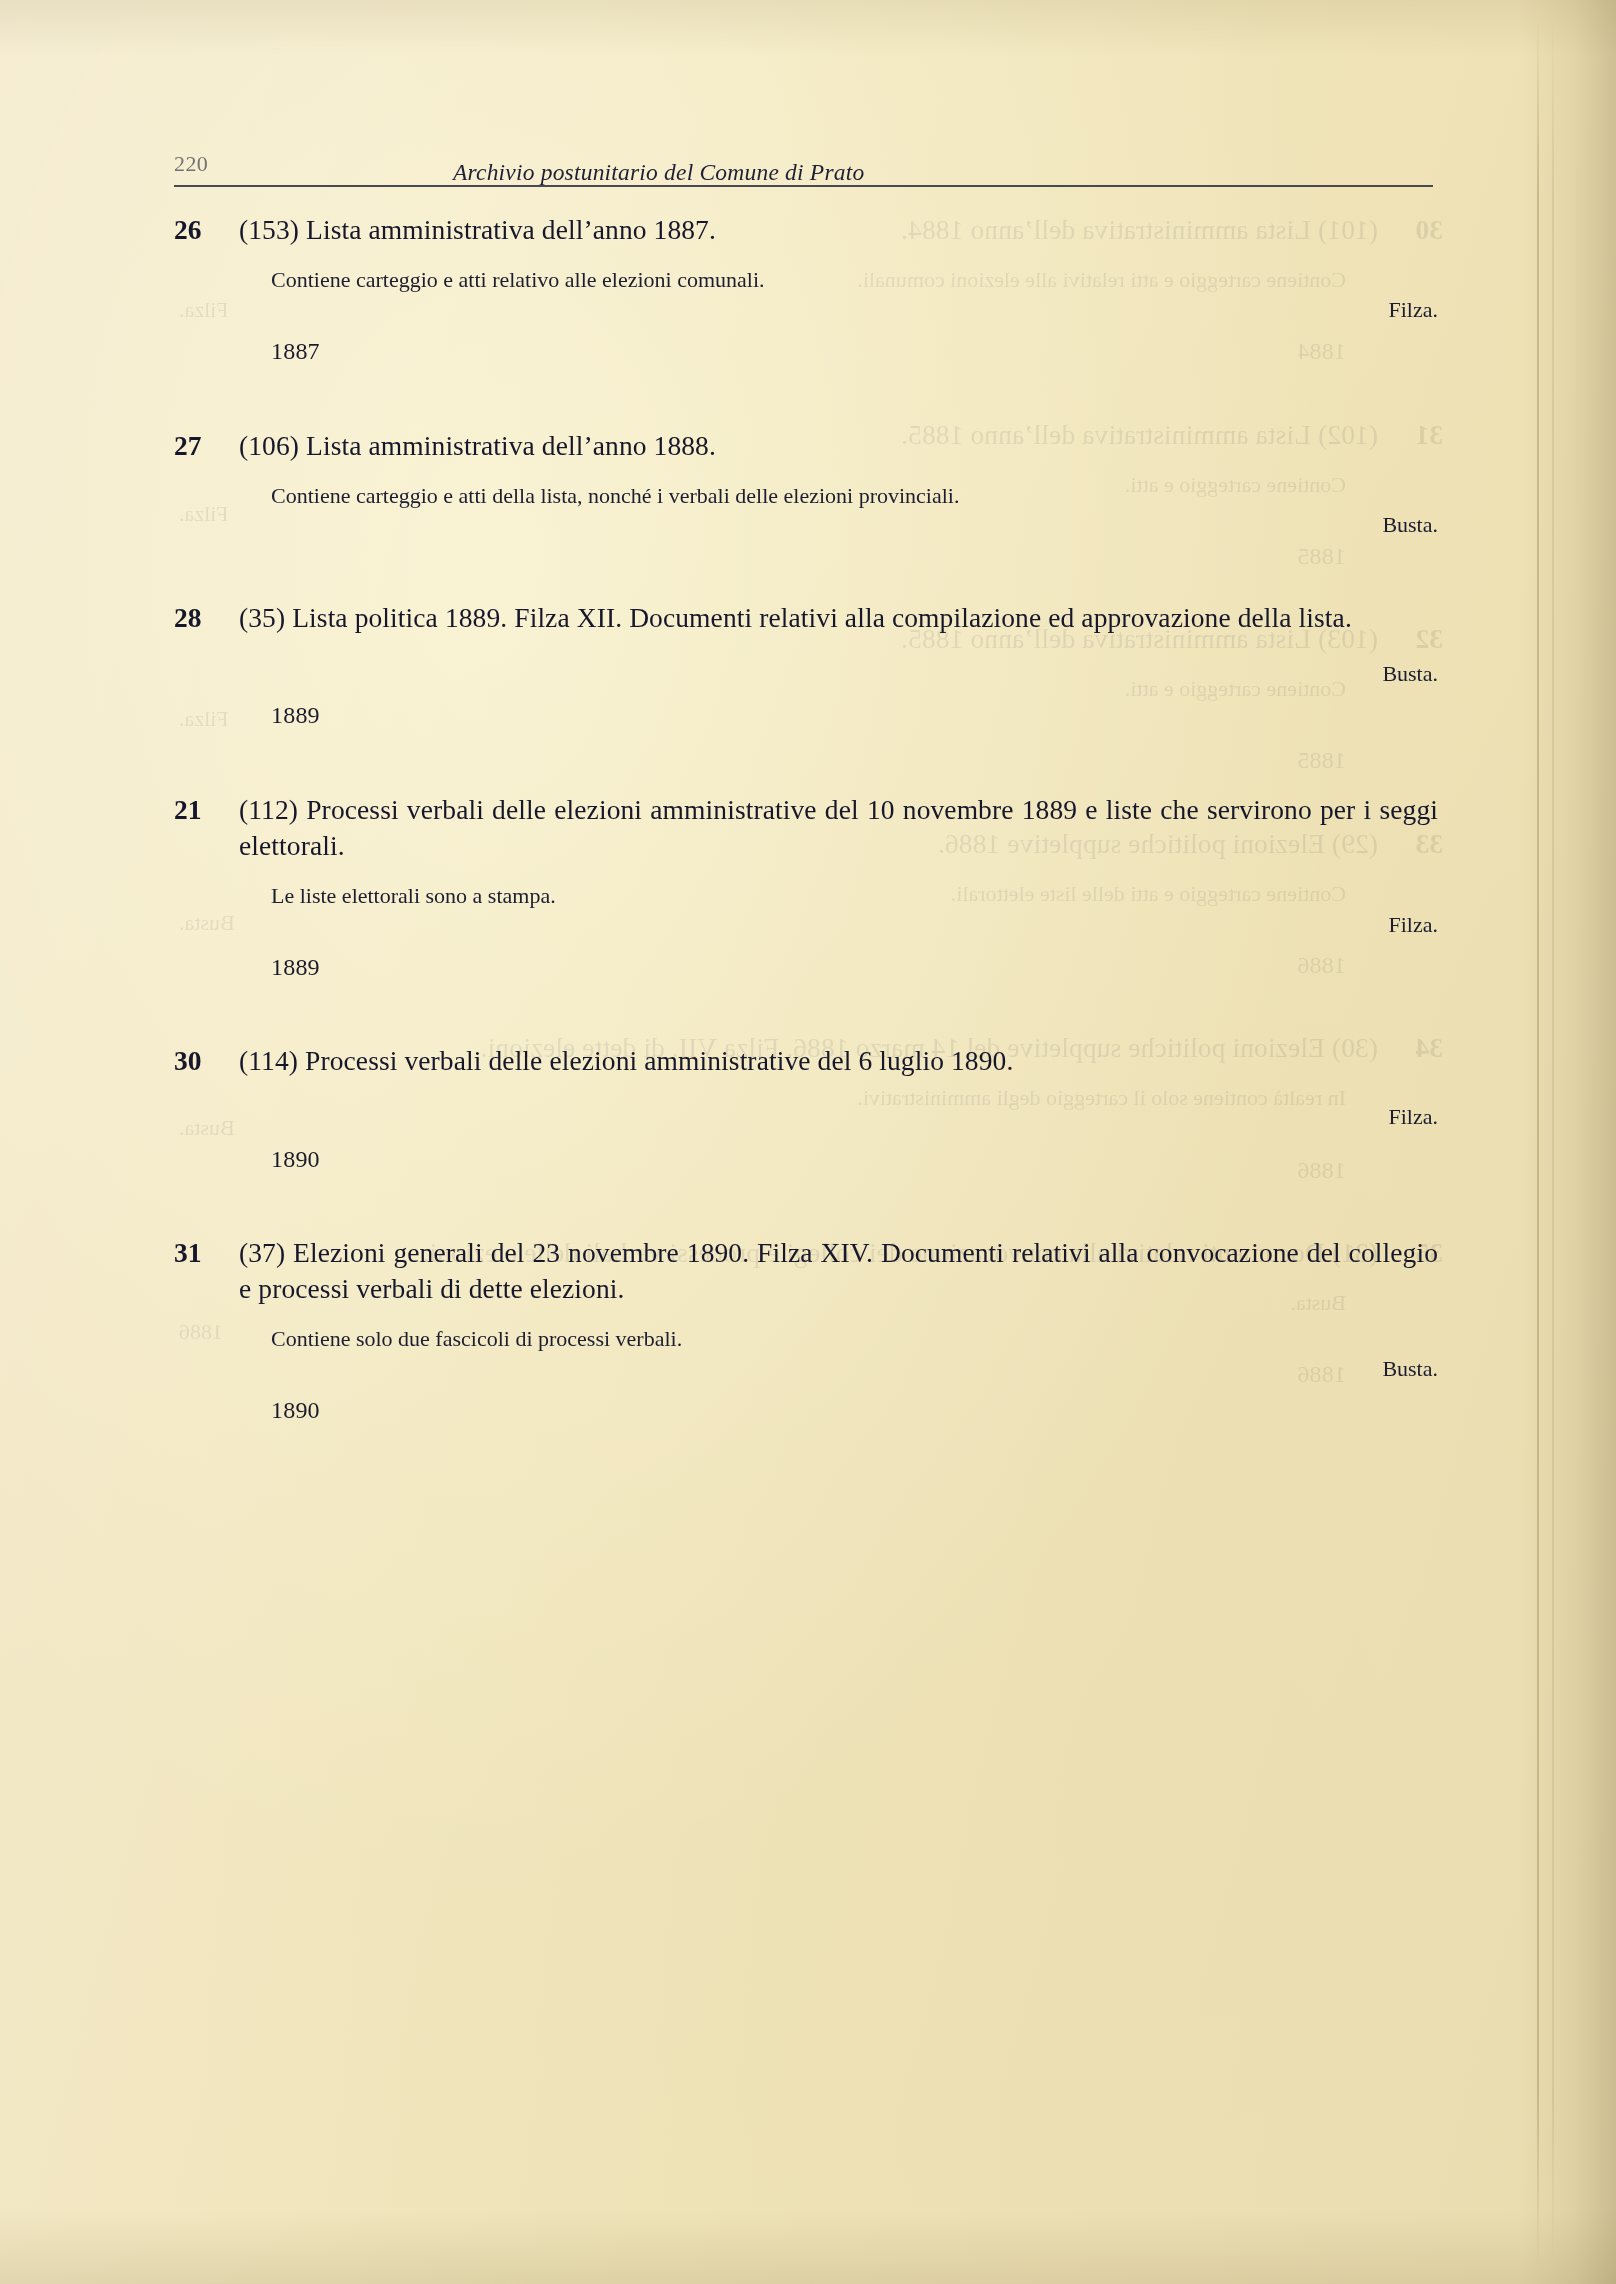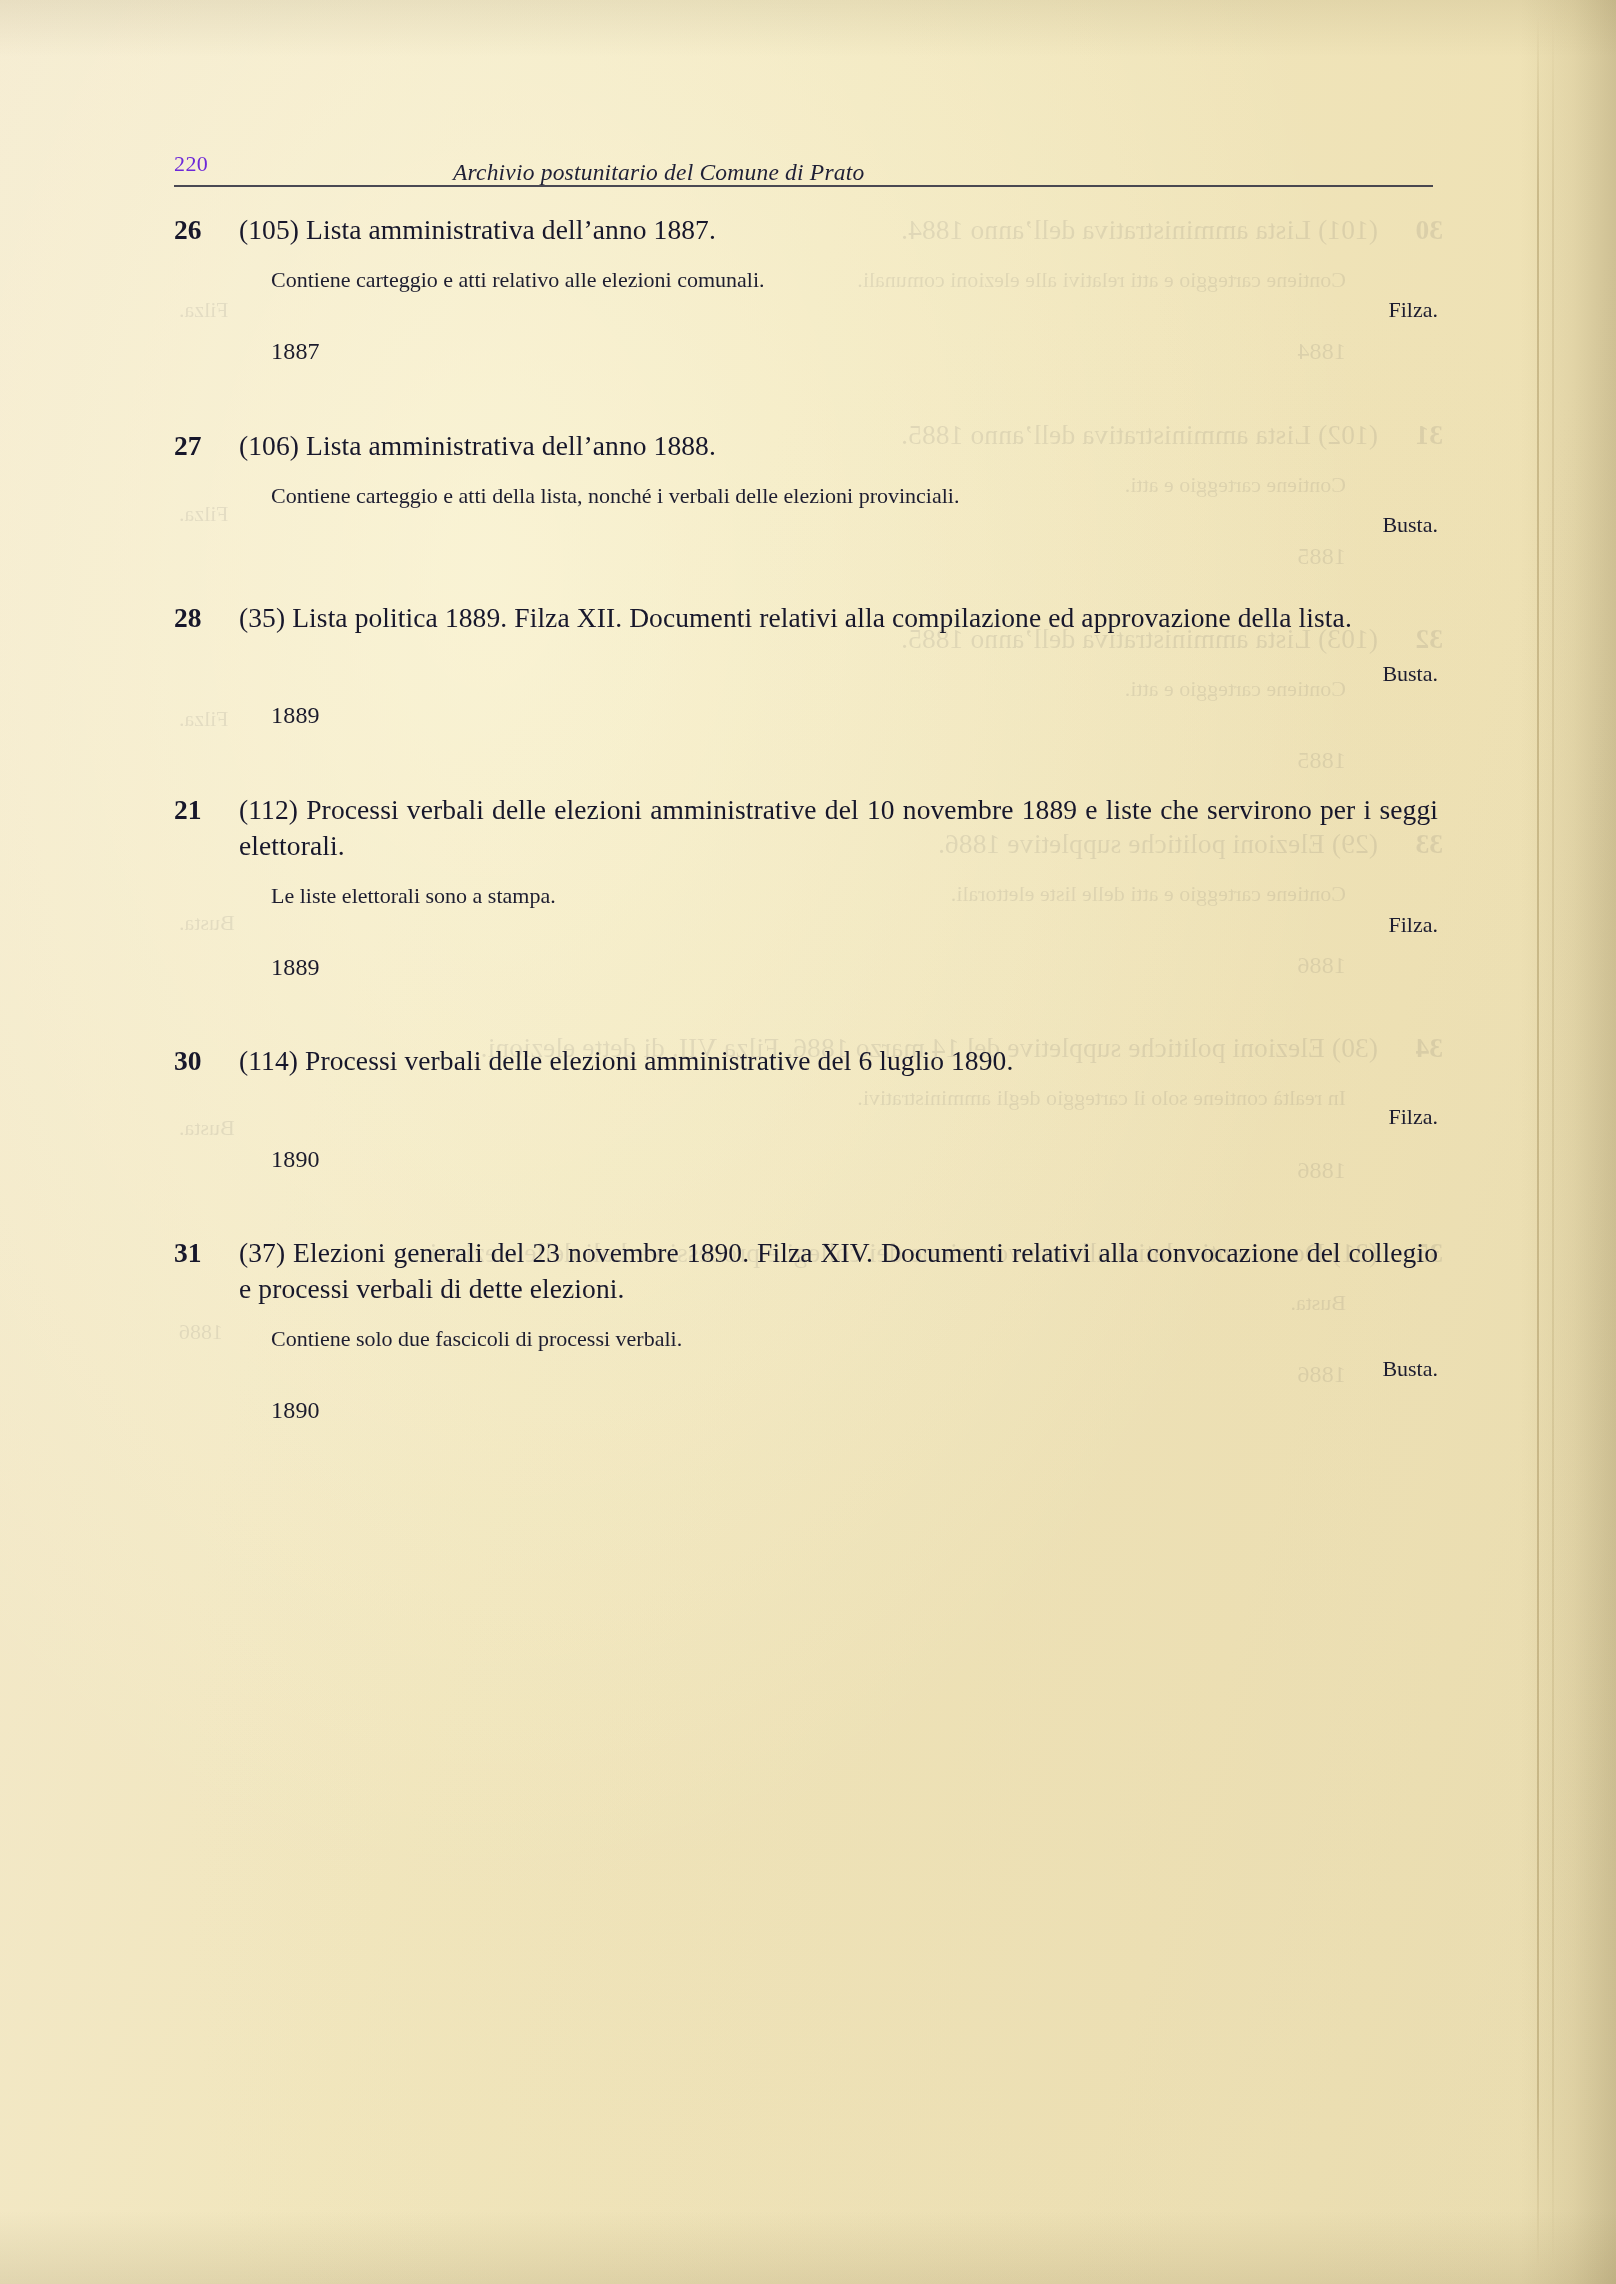--- a/index.html
+++ b/index.html
@@ -88,21 +88,21 @@
     top: 143px;
     width: 1259px;
     height: 44px;
   }
   .folio {
     position: absolute;
     left: 0;
     top: 8px;
     font-size: 22px;
     letter-spacing: 0.4px;
-    color: #6d28d9;
+    color: #737373;
   }
   .running-title {
     position: absolute;
     left: 279px;
     top: 16px;
     font-style: italic;
     font-size: 23.5px;
     letter-spacing: 0.2px;
     color: #1f2036;
     white-space: nowrap;
@@ -262,21 +262,21 @@
     <div class="folio">220</div>
     <div class="running-title">Archivio postunitario del Comune di Prato</div>
     <div class="header-rule"></div>
   </div>
 
   <div class="entries">
 
     <div class="entry gap-lg">
       <div class="entry-head">
         <div class="entry-num">26</div>
-        <div class="entry-title">(105) Lista amministrativa dell’anno 1887.</div>
+        <div class="entry-title">(153) Lista amministrativa dell’anno 1887.</div>
       </div>
       <div class="entry-body">
         <div class="entry-note">Contiene carteggio e atti relativo alle elezioni comunali.</div>
         <div class="entry-form">Filza.</div>
         <div class="entry-date">1887</div>
       </div>
     </div>
 
     <div class="entry gap-lg">
       <div class="entry-head">

